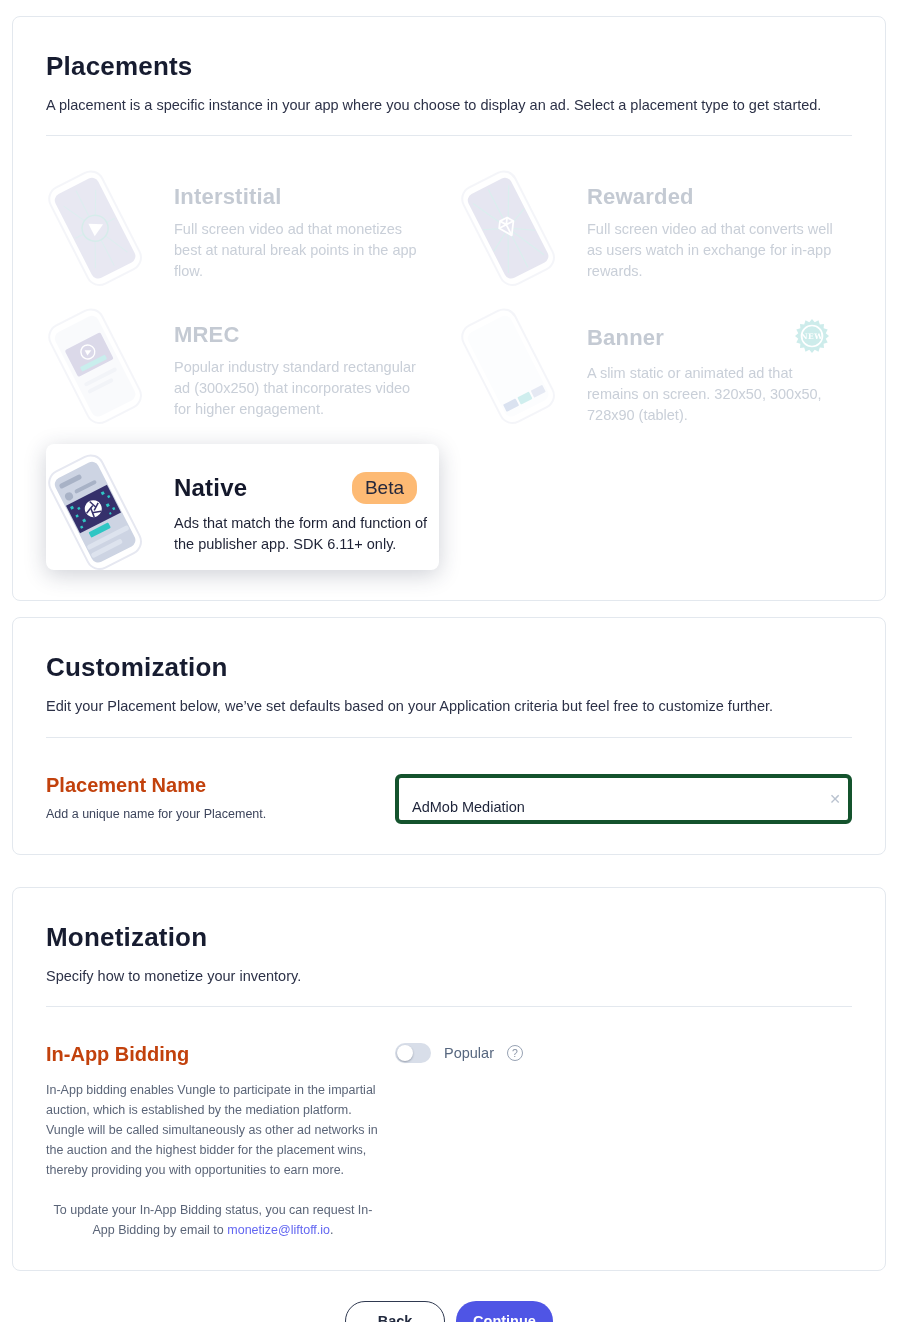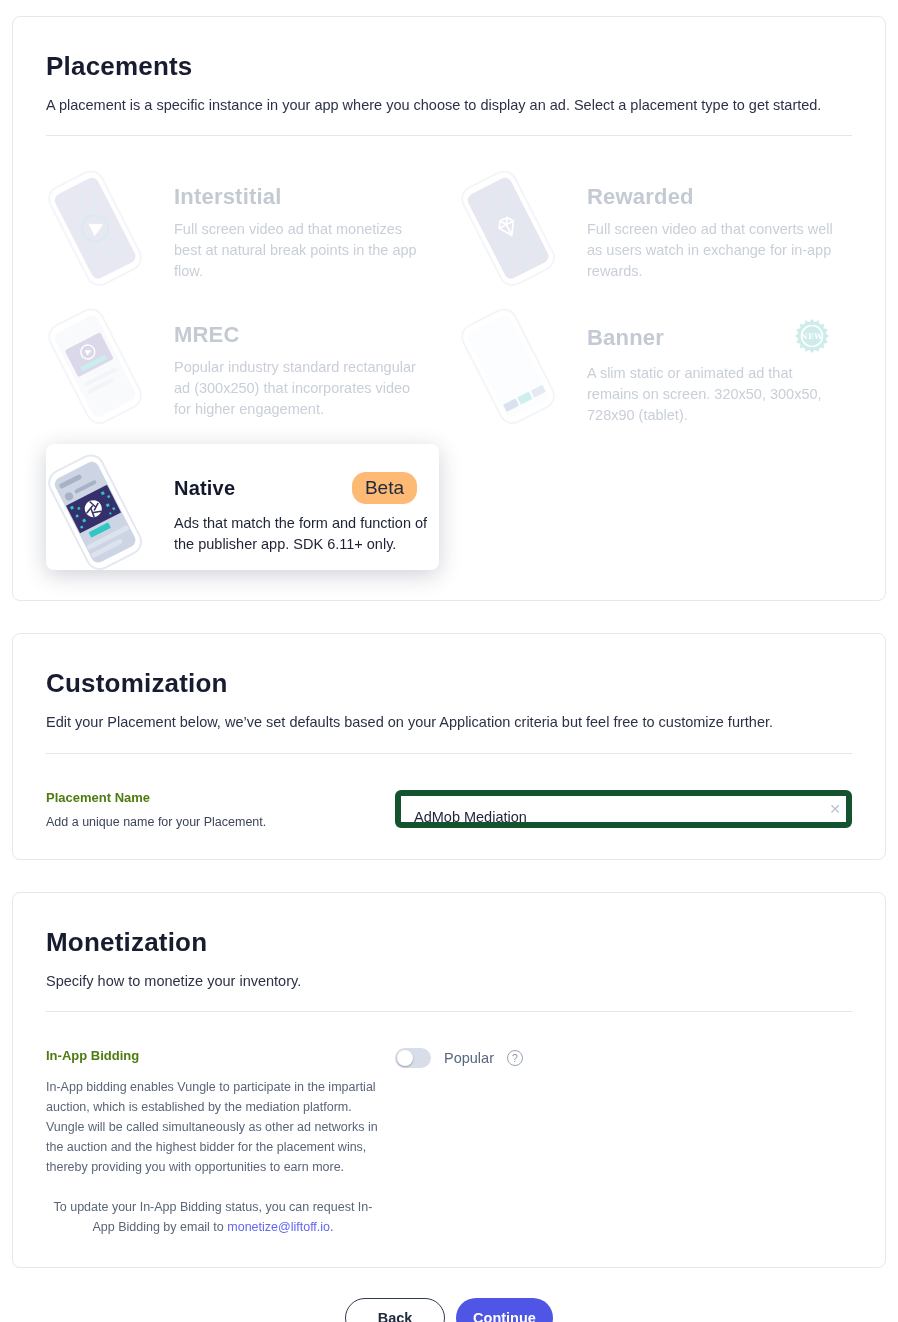--- a/index.html
+++ b/index.html
@@ -10,21 +10,21 @@
     color: #1b2034;
   }
   .card {
     margin: 0 12px;
     border: 1px solid #e3e8ee;
     border-radius: 8px;
     padding: 34px 33px 30px 33px;
     background: #fff;
   }
   .card-placements { margin-top: 16px; min-height: 570px; }
-  .card-customization { margin-top: 32px; min-height: 212px; }
+  .card-customization { margin-top: 16px; min-height: 212px; }
   .card-monetization { margin-top: 32px; min-height: 360px; }
 
   .section-title {
     font-size: 26px; font-weight: 700; color: #171c30;
     letter-spacing: 0.2px; margin-bottom: 13px;
   }
   .section-desc { font-size: 14.5px; color: #2c3147; line-height: 1.4; }
   .divider { border: none; border-top: 1px solid #e3e8ee; margin-top: 20px; }
 
   
@@ -49,40 +49,40 @@
   .option.faded .option-title { color: #c4cad3; }
   .option-desc { margin-top: 9px; font-size: 14.5px; line-height: 1.45; max-width: 252px; }
   .option.faded .option-desc { color: #c9cfd8; }
 
   .option.selected {
     background: #ffffff;
     box-shadow: 0 5px 22px rgba(35, 45, 75, 0.22);
     padding: 10px 0 10px 0;
   }
   .option.selected .option-body { padding-top: 18px; }
-  .option.selected .option-title { font-size: 20px; color: #14182b; text-align: right; }
+  .option.selected .option-title { font-size: 24px; color: #14182b; text-align: right; }
   .option.selected .option-desc { color: #1e2235; max-width: 258px; }
 
   .beta-badge {
     background: #fdba74; color: #24283c;
     font-size: 19px; font-weight: 400;
     padding: 5px 13px; border-radius: 14px;
     flex: none;
   }
   .new-seal { width: 36px; height: 36px; flex: none; margin-top: -4px; }
 
   
   .form-row { display: flex; align-items: flex-start; margin-top: 36px; }
   .form-label-col { width: 349px; flex: none; }
-  .field-label { font-size: 13px; font-weight: 700; color: #4d7c0f; }
+  .field-label { font-size: 20px; font-weight: 700; color: #c2410c; }
   .field-helper { margin-top: 10px; font-size: 12.5px; color: #3d455c; }
   .input-wrap { position: relative; width: 461px; }
   .text-input {
-    width: 100%; height: 38px;
-    border: 6px solid #14532d; border-radius: 6px;
+    width: 100%; height: 50px;
+    border: 4px solid #14532d; border-radius: 6px;
     padding: 16px 34px 0 13px;
     font-size: 14.5px; color: #1d2339;
     font-family: "Liberation Sans", "DejaVu Sans", sans-serif;
     outline: none; background: #fff;
   }
   .clear-x {
     position: absolute; right: 11px; top: 50%; transform: translateY(-50%);
     color: #b9c2cf; font-size: 14px; cursor: pointer; line-height: 1;
   }
 

